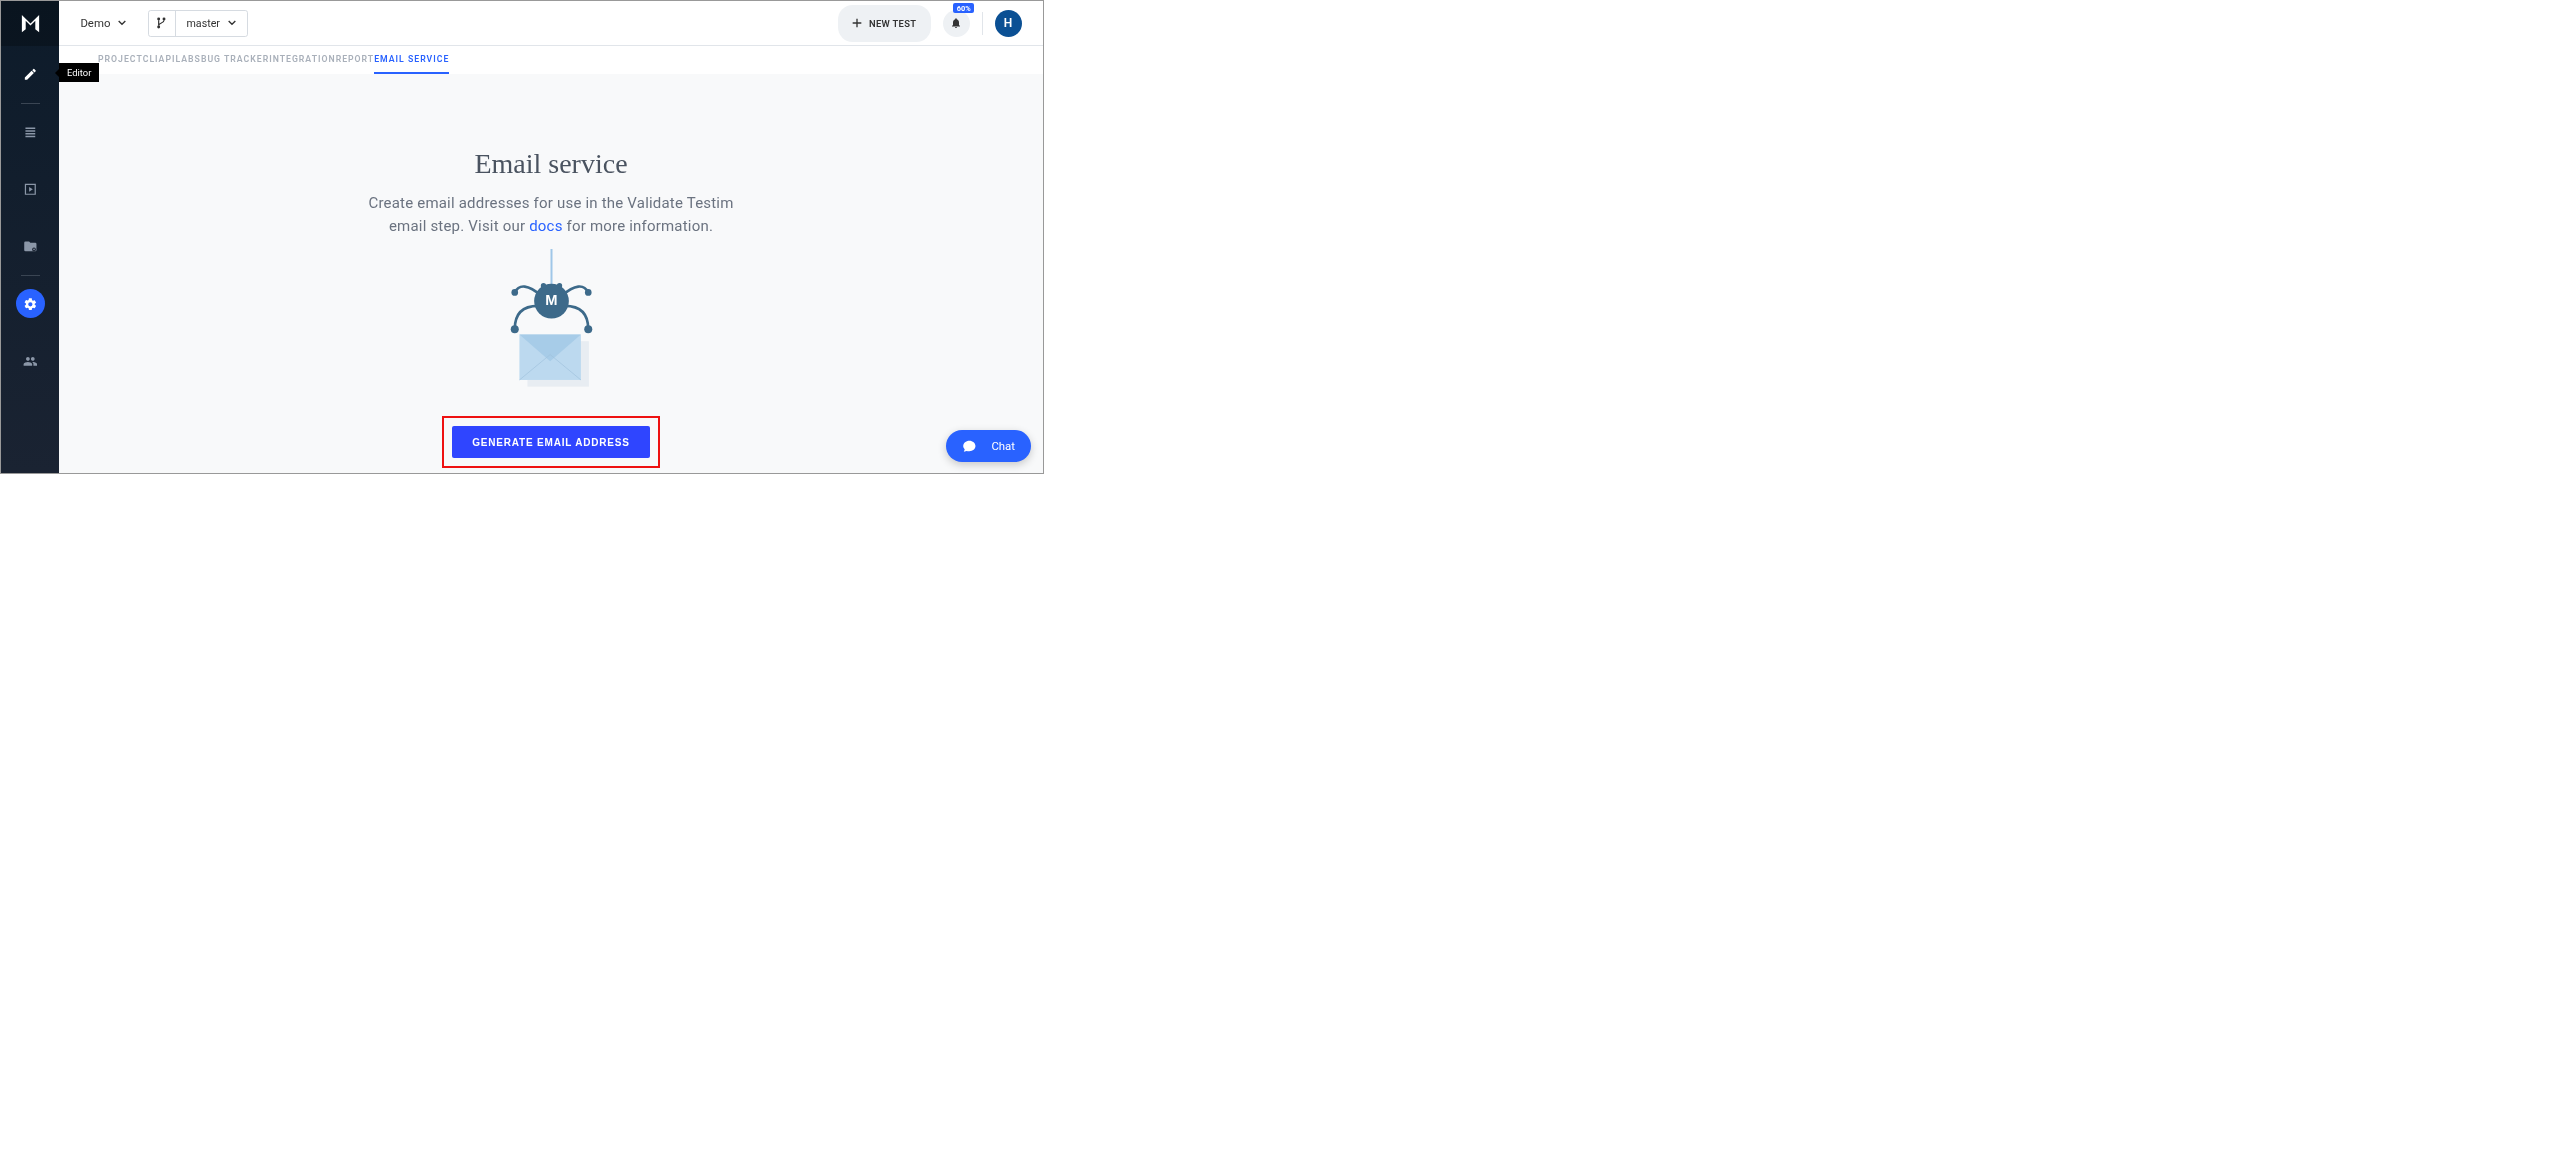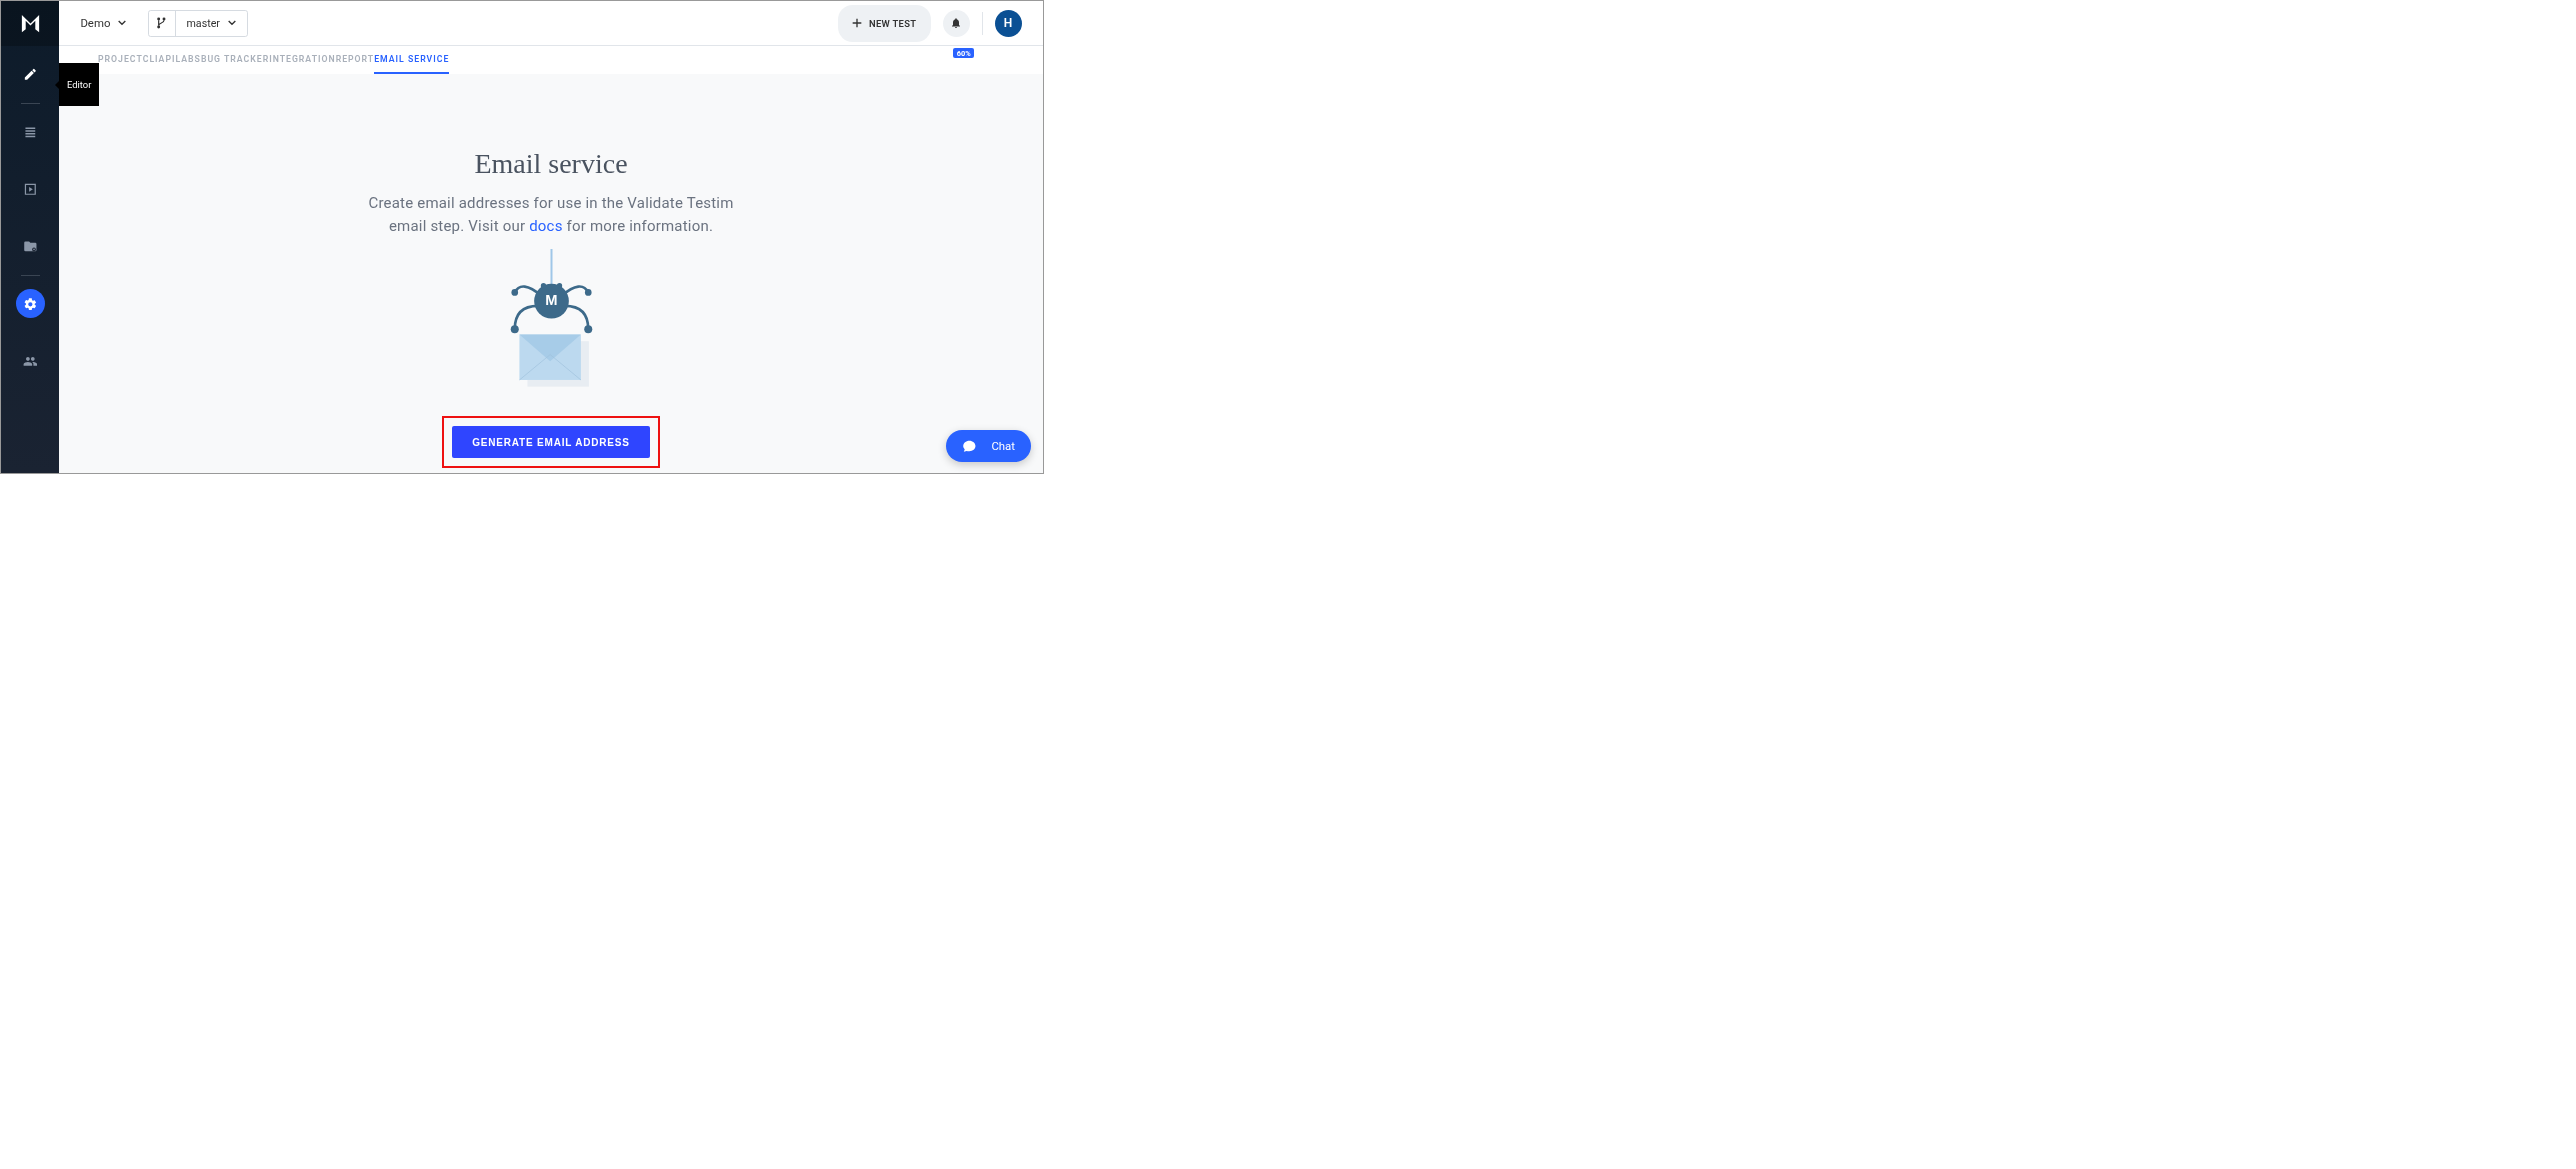--- a/index.html
+++ b/index.html
@@ -7,34 +7,34 @@
 #app { width:1044px; height:474px; display:flex; position:relative; border:0.7px solid #999; }
 
 .sidebar { width:58px; background:linear-gradient(180deg,#0d1b2a 0%,#1a2332 100%); display:flex; flex-direction:column; align-items:center; padding-top:0; }
 .logo { width:58px; height:45px; display:flex; align-items:center; justify-content:center; background:rgba(0,0,0,0.25); }
 .logo svg { width:23px; height:23px; fill:#fff; }
 .side-sep { height:0.7px; width:19px; background:#3a4553; margin:0; }
 .side-item { width:29px; height:29px; display:flex; align-items:center; justify-content:center; margin:14px 0; border-radius:50%; cursor:pointer; position:relative; }
 .side-item.active { background:#2962ff; }
 .side-item svg { width:14.7px; height:14.7px; fill:#fff; }
 .side-item.dim svg { fill:#8b97a8; }
-.tooltip { position:absolute; left:58px; top:62px; background:#000; color:#fff; padding:16px 8px; font-size:9.4px; white-space:nowrap; z-index:50; }
+.tooltip { position:absolute; left:58px; top:62px; background:#000; color:#fff; padding:4px 8px; font-size:9.4px; white-space:nowrap; z-index:50; }
 .tooltip::before { content:""; position:absolute; left:-4px; top:50%; transform:translateY(-50%); border:4px solid transparent; border-right-color:#000; border-left:none; }
 
 .main { flex:1; display:flex; flex-direction:column; background:#fff; }
 
 .header { height:45px; display:flex; align-items:center; padding:0 21.4px; border-bottom:0.7px solid #e1e5ea; }
 .proj-drop { display:flex; align-items:center; gap:8px; font-size:11.4px; color:#333; cursor:pointer; margin-right:21.4px; }
 .branch-box { display:flex; align-items:center; border:0.7px solid #d6dbe1; border-radius:2.7px; height:27px; overflow:hidden; }
 .branch-icon-cell { width:27px; height:27px; display:flex; align-items:center; justify-content:center; border-right:0.7px solid #d6dbe1; cursor:pointer; }
 .branch-name-cell { padding:0 10.7px; display:flex; align-items:center; gap:8px; cursor:pointer; font-size:10.7px; color:#333; }
 .header-spacer { flex:1; }
 .new-test { background:#eef1f4; border-radius:14.7px; padding:0 14.7px; height:37px; display:flex; align-items:center; gap:6.7px; font-size:9.4px; font-weight:600; letter-spacing:0.3px; color:#333; cursor:pointer; }
 .notif { width:27px; height:27px; margin-left:12px; border-radius:50%; background:#eef1f4; display:flex; align-items:center; justify-content:center; cursor:pointer; position:relative; }
-.notif-badge { position:absolute; top:-6.7px; right:-4px; background:#2962ff; color:#fff; font-size:7.4px; font-weight:700; padding:0.7px 3.3px; border-radius:2px;margin-top:45px; }
+.notif-badge { position:absolute; top:-6.7px; right:-4px; background:#2962ff; color:#fff; font-size:7.4px; font-weight:700; padding:0.7px 3.3px; border-radius:2px; }
 .vsep { width:0.7px; height:23px; background:#e1e5ea; margin:0 12px; }
 .avatar { width:27px; height:27px; border-radius:50%; background:#0b5094; color:#fff; display:flex; align-items:center; justify-content:center; font-size:12px; font-weight:600; cursor:pointer; }
 .chev { width:8px; height:8px; }
 
 .tabs { display:flex; align-items:center; padding:0 39px; height:28px; background:#fff; }
 .tab { font-size:8.7px; font-weight:600; letter-spacing:1px; color:#a9b0ba; cursor:pointer; padding:8px 0; border-bottom:2px solid transparent; }
 .tab.active { color:#2962ff; border-bottom-color:#2962ff; }
 
 .content { flex:1; background:#f8f9fa; display:flex; flex-direction:column; align-items:center; padding-top:74px; position:relative; }
 .title { font-size:28px; font-weight:400; color:#4a5360; font-family:Georgia,serif; margin-bottom:12px; }

